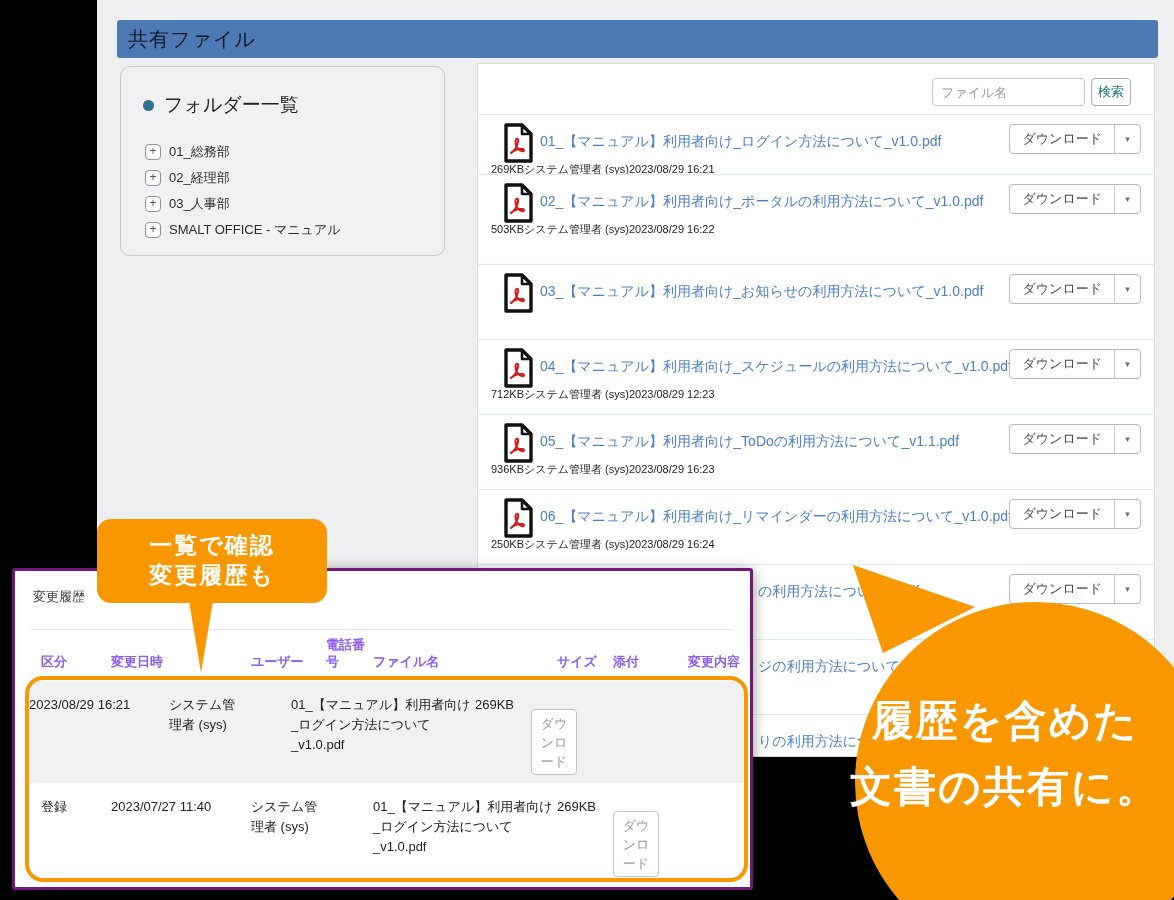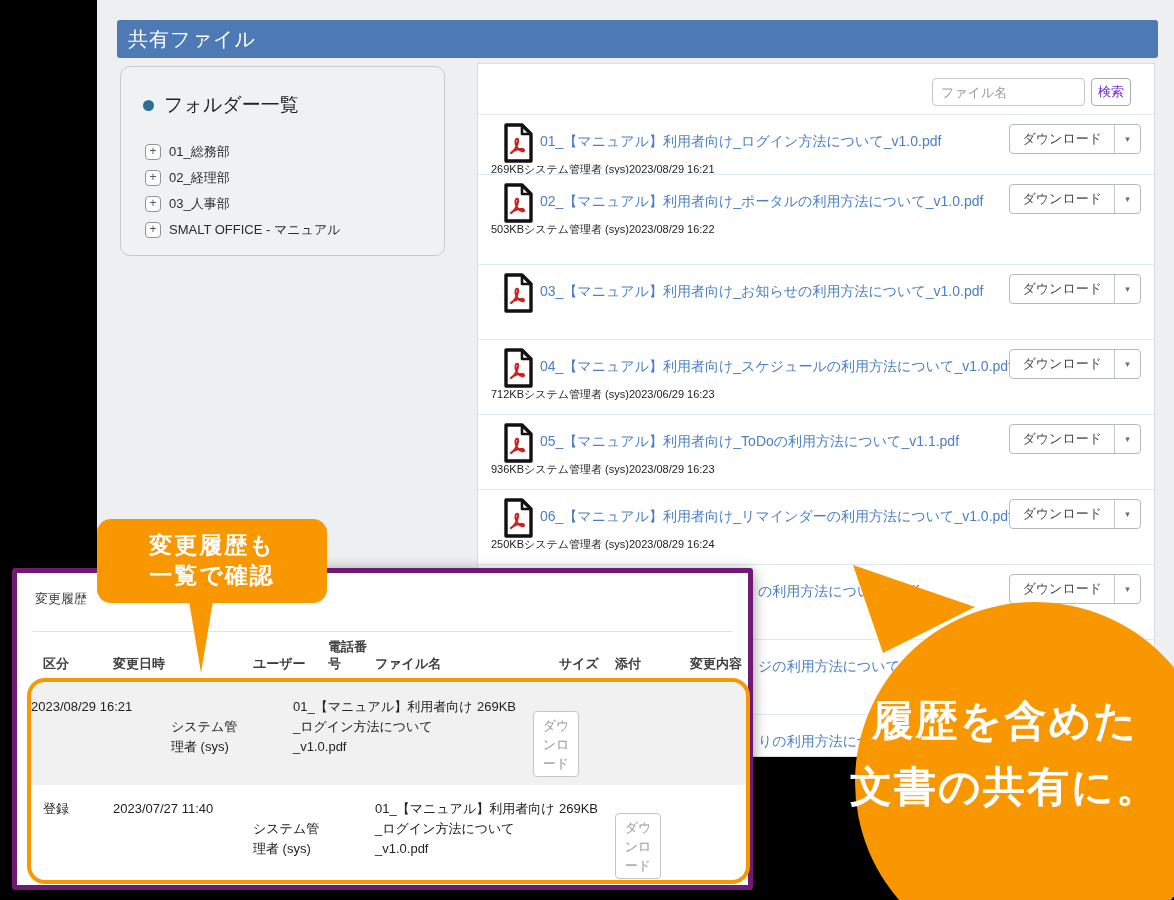--- a/index.html
+++ b/index.html
@@ -3,63 +3,63 @@
 <meta charset="utf-8">
 <style>
   html,body{margin:0;padding:0;background:#000;}
   *{box-sizing:border-box;font-family:"Liberation Sans","DejaVu Sans",sans-serif;}
   #stage{position:relative;width:1174px;height:900px;background:#000;overflow:hidden;}
 
   
   .panel{position:absolute;left:97px;top:0;width:1077px;height:757px;background:#edeff1;
          box-shadow:0 0 18px rgba(0,0,0,.55);}
   .titlebar{position:absolute;left:20px;top:20px;width:1041px;height:38px;background:#4d7ab5;
-            border-radius:3px;color:#ffffff;font-size:20px;display:flex;align-items:center;padding-left:11px;letter-spacing:1px;}
+            border-radius:3px;color:#0f172a;font-size:20px;display:flex;align-items:center;padding-left:11px;letter-spacing:1px;}
 
   
   .folderbox{position:absolute;left:23px;top:66px;width:325px;height:190px;background:#f0f1f3;
              border:1px solid #c7cbcf;border-radius:10px;}
   .folderbox .fhead{position:absolute;left:22px;top:25px;display:flex;align-items:center;gap:10px;font-size:19px;color:#222;}
   .dot{width:11px;height:11px;border-radius:50%;background:#2e6e90;display:inline-block;}
   .ftree{position:absolute;left:24px;top:72px;}
   .fitem{display:flex;align-items:center;gap:8px;height:26px;font-size:13px;color:#2b2b2b;}
   .plusbox{width:16px;height:16px;border:1.4px solid #8f9496;border-radius:4px;color:#555;
            font-size:12px;line-height:13px;text-align:center;background:#fdfdfd;}
 
   
   .filebox{position:absolute;left:380px;top:63px;width:678px;height:694px;background:#fff;
            border:1px solid #d9dde1;overflow:hidden;}
   .searchrow{position:absolute;top:0;left:0;right:0;height:50px;}
   .searchrow input{position:absolute;right:69px;top:14px;width:153px;height:28px;border:1px solid #c6c6c6;
                    border-radius:4px;font-size:13px;padding:0 8px;color:#333;outline:none;}
   .searchrow input::placeholder{color:#9a9a9a;}
   .btn-search{position:absolute;right:23px;top:14px;height:28px;width:40px;background:#fff;border:1px solid #adadad;
-              border-radius:4px;font-size:13px;color:#6d28d9;padding:0;}
+              border-radius:4px;font-size:13px;color:#0f766e;padding:0;}
   .frow{position:absolute;left:0;width:678px;height:75px;border-top:1px solid #dfe9f4;}
   .frow .pdfic{position:absolute;left:23px;top:7px;}
   .frow .fname{position:absolute;left:62px;top:18px;font-size:14px;color:#4c80c4;cursor:pointer;}
   .frow .fname2{position:absolute;left:280px;top:18px;font-size:14px;color:#4c80c4;}
   .frow .frag2{margin-left:14px;}
   .frow .fmeta{position:absolute;left:13px;top:47px;font-size:11px;color:#1d1d1f;}
   .dlbtn{position:absolute;right:15px;top:9px;height:30px;display:flex;border:1px solid #b5bbc0;border-radius:4px;background:#fff;overflow:hidden;}
   .dlbtn .lbl{padding:0 12px;font-size:13px;color:#4a4a4a;display:flex;align-items:center;}
   .dlbtn .car{width:26px;border-left:1px solid #c3c8cc;display:flex;align-items:center;justify-content:center;color:#6d6d6d;font-size:9px;}
 
   
   .history{position:absolute;left:12px;top:568px;width:741px;height:322px;background:#fff;
-           border:5px solid #701a75;border-radius:3px;box-shadow:0 3px 14px rgba(0,0,0,.45);z-index:20;}
+           border:3px solid #701a75;border-radius:3px;box-shadow:0 3px 14px rgba(0,0,0,.45);z-index:20;}
   .history .htitle{position:absolute;left:18px;top:17px;font-size:13px;color:#3c3c3c;}
   .history .hsep{position:absolute;left:16px;right:16px;top:58px;border-top:1px solid #e3e3e3;}
   .hcols{position:absolute;left:14px;top:62px;width:715px;height:40px;display:flex;align-items:flex-end;}
-  .hcols .hc{font-size:13px;font-weight:bold;color:#404040;line-height:1.35;padding-bottom:2px;}
+  .hcols .hc{font-size:13px;font-weight:bold;color:#8b5cf6;line-height:1.35;padding-bottom:2px;}
   .hrow{position:absolute;left:14px;width:715px;display:flex;}
   .hrow .hc{font-size:13px;color:#222;line-height:1.55;padding-top:14px;}
   .hc.c1{width:82px;padding-left:12px;}
   .hc.c2{width:140px;}
-  .hc.c3{width:75px;margin-top:20px;}
+  .hc.c3{width:75px;}
   .hc.c4{width:47px;}
   .hc.c5{width:184px;}
   .hc.c6{width:56px;}
   .hc.c7{width:75px;}
   .hc.c8{flex:1;}
   .vdl{width:46px;height:66px;margin-top:14px;border:1px solid #c5c5c5;border-radius:4px;background:#fff;
        color:#999;font-size:13px;line-height:1.45;word-break:break-all;padding:5px 6px;text-align:center;}
   .orange-frame{position:absolute;left:10px;top:105px;width:723px;height:206px;border:4px solid #f99700;
                 border-radius:18px;pointer-events:none;z-index:5;}
   .hrow1{top:110px;height:102px;background:#f1f1f2;}
@@ -171,21 +171,21 @@
 
   <div class="frow" style="top: 275px;">
     <span class="pdfic">
       <svg class="pdfsvg" width="34" height="42" viewBox="0 0 34 42">
         <path d="M5 3 h16 l9 9 v27 h-25 z" fill="#fff" stroke="#111" stroke-width="3.4" stroke-linejoin="round"></path>
         <path d="M21 3 v9 h9" fill="none" stroke="#111" stroke-width="2.6" stroke-linejoin="round"></path>
         <path d="M10 31 c3.2-1.6 6.4-7 7.2-12 c.4-2.6-2.2-3-2.7-.4 c-.8 4.4 2.6 9.6 6.8 10.6 c2.2 .5 2.3-1.9 .4-2.1 c-3.4-.4-8.6 .9-11.7 3.9" fill="none" stroke="#cf1d1d" stroke-width="2" stroke-linecap="round"></path>
       </svg>
     </span>
     <span class="fname">04_【マニュアル】利用者向け_スケジュールの利用方法について_v1.0.pdf</span>
-    <span class="fmeta">712KBシステム管理者 (sys)2023/06/29 16:23</span>
+    <span class="fmeta">712KBシステム管理者 (sys)2023/08/29 12:23</span>
     <span class="dlbtn">
       <span class="lbl">ダウンロード</span>
       <span class="car">▾</span>
     </span>
   </div>
 
   <div class="frow" style="top: 350px;">
     <span class="pdfic">
       <svg class="pdfsvg" width="34" height="42" viewBox="0 0 34 42">
         <path d="M5 3 h16 l9 9 v27 h-25 z" fill="#fff" stroke="#111" stroke-width="3.4" stroke-linejoin="round"></path>
@@ -286,22 +286,22 @@
     <div class="hc c7">
       <div class="vdl">ダウンロード</div>
     </div>
     <div class="hc c8"></div>
   </div>
 </div>
     <div class="orange-frame"></div>
   </div>
 
   <div class="callout">
+    <div>一覧で確認</div>
     <div>変更履歴も</div>
-    <div>一覧で確認</div>
     <div class="tail"></div>
   </div>
 
   <svg class="balloon-svg" width="384" height="360" viewBox="0 0 384 360">
     <polygon points="63,25 93,113 185,67" fill="#f99700"></polygon>
     <circle cx="245" cy="242" r="180" fill="#f99700"></circle>
   </svg>
   <div class="balloon-text">
     <div>履歴を含めた</div>
     <div>文書の共有に。</div>

